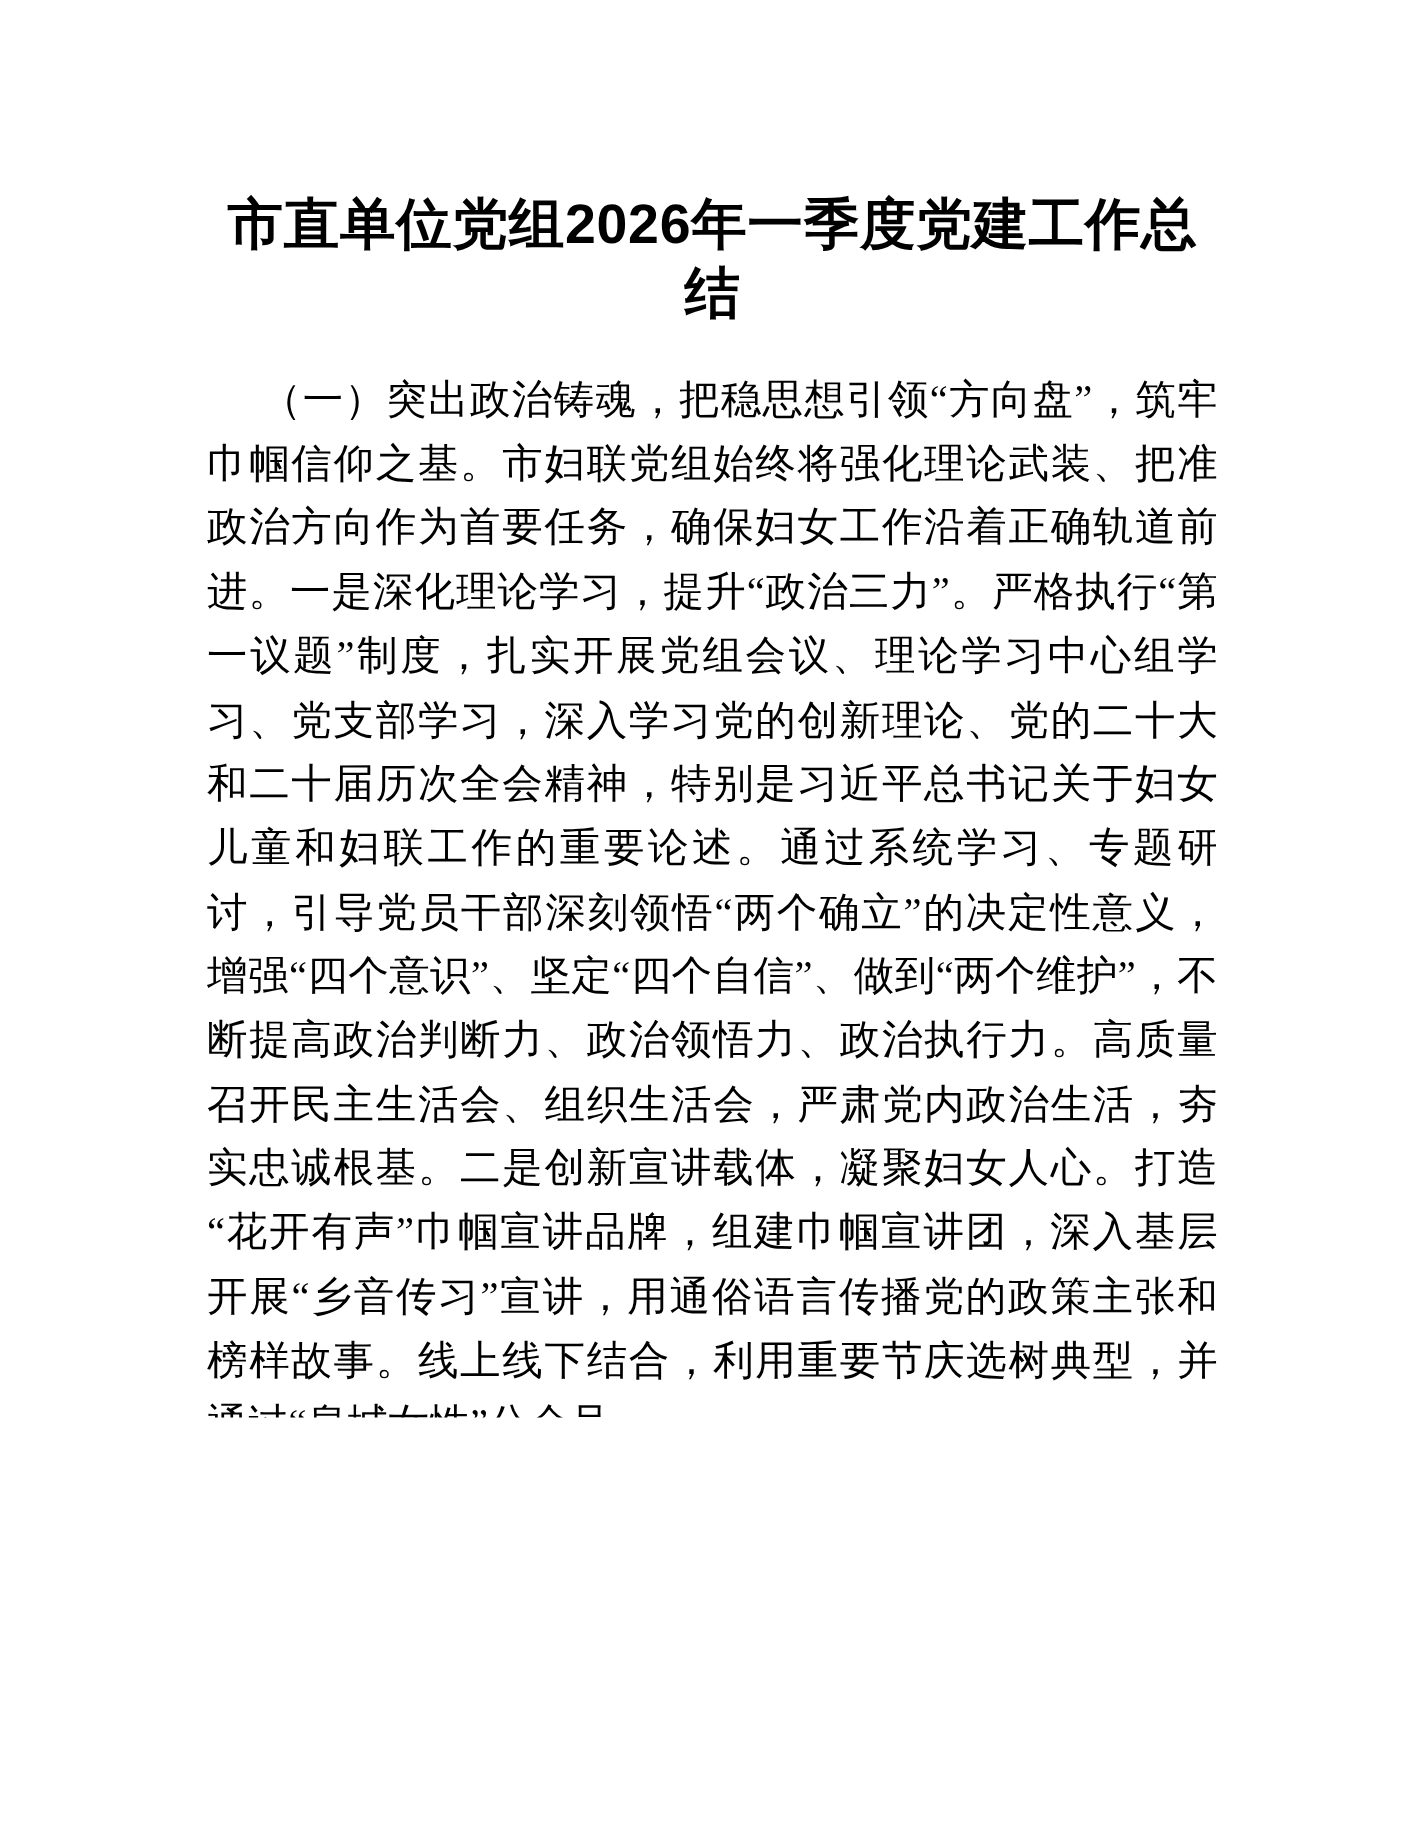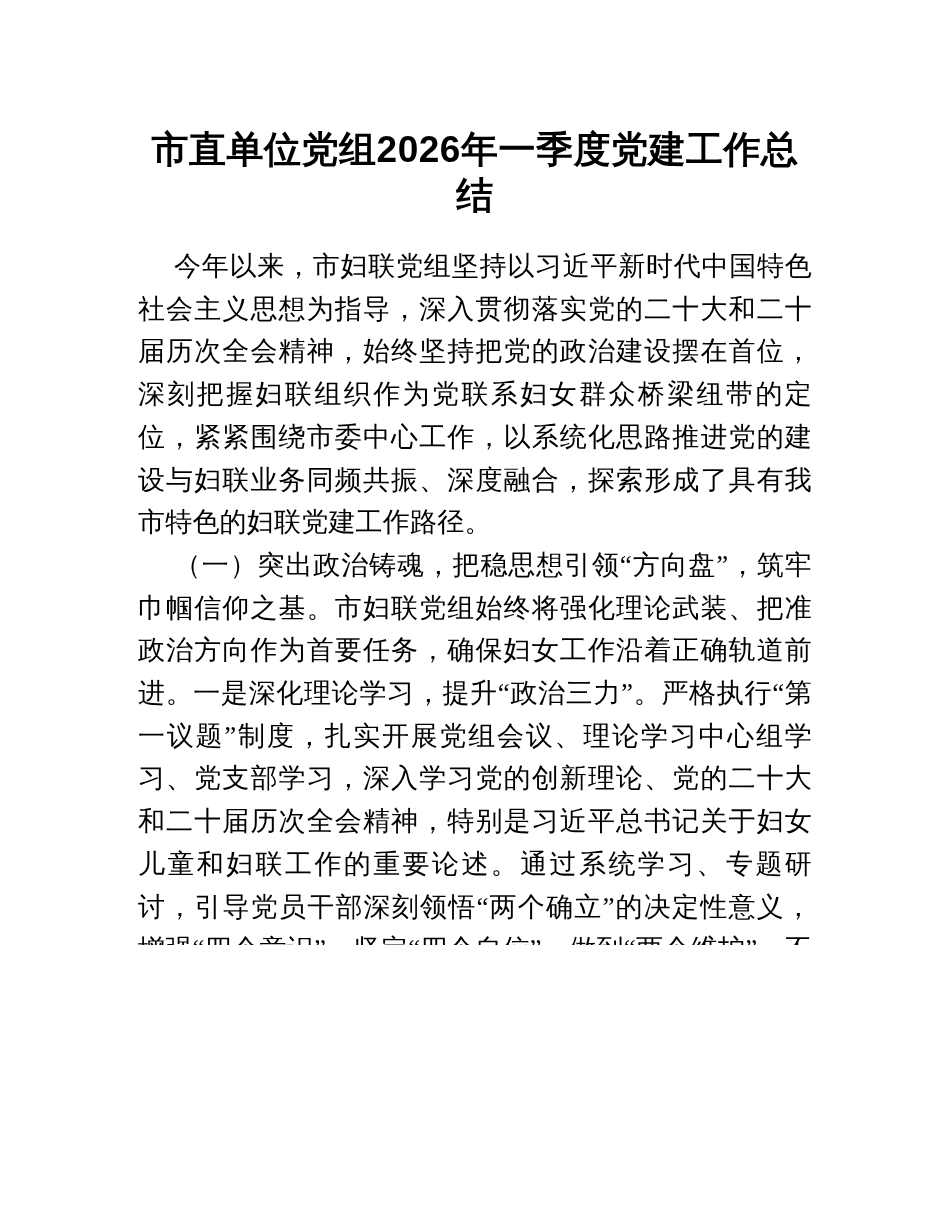--- a/index.html
+++ b/index.html
@@ -44,16 +44,15 @@
     margin: 0;
     letter-spacing: 0.2px;
   }
 </style>
 </head>
 <body>
 
 <div class="page">
   <h1 class="doc-title">市直单位党组2026年一季度党建工作总结</h1>
   <div class="doc-body">
-    <p class="para">今年以来，市妇联党组坚持以习近平新时代中国特色社会主义思想为指导，深入贯彻落实党的二十大和二十届历次全会精神，始终坚持把党的政治建设摆在首位，深刻把握妇联组织作为党联系妇女群众桥梁纽带的定位，紧紧围绕市委中心工作，以系统化思路推进党的建设与妇联业务同频共振、深度融合，探索形成了具有我市特色的妇联党建工作路径。</p>
     <p class="para">（一）突出政治铸魂，把稳思想引领“方向盘”，筑牢巾帼信仰之基。市妇联党组始终将强化理论武装、把准政治方向作为首要任务，确保妇女工作沿着正确轨道前进。一是深化理论学习，提升“政治三力”。严格执行“第一议题”制度，扎实开展党组会议、理论学习中心组学习、党支部学习，深入学习党的创新理论、党的二十大和二十届历次全会精神，特别是习近平总书记关于妇女儿童和妇联工作的重要论述。通过系统学习、专题研讨，引导党员干部深刻领悟“两个确立”的决定性意义，增强“四个意识”、坚定“四个自信”、做到“两个维护”，不断提高政治判断力、政治领悟力、政治执行力。高质量召开民主生活会、组织生活会，严肃党内政治生活，夯实忠诚根基。二是创新宣讲载体，凝聚妇女人心。打造“花开有声”巾帼宣讲品牌，组建巾帼宣讲团，深入基层开展“乡音传习”宣讲，用通俗语言传播党的政策主张和榜样故事。线上线下结合，利用重要节庆选树典型，并通过“泉城女性”公众号</p>
   </div>
 </div>
 
 </body></html>

